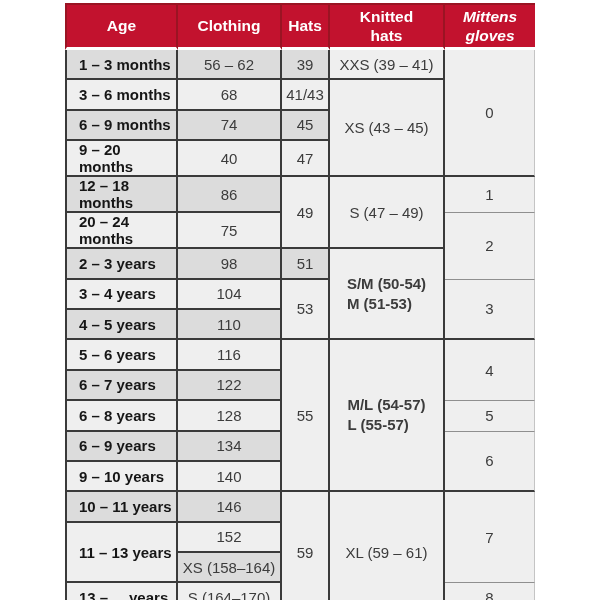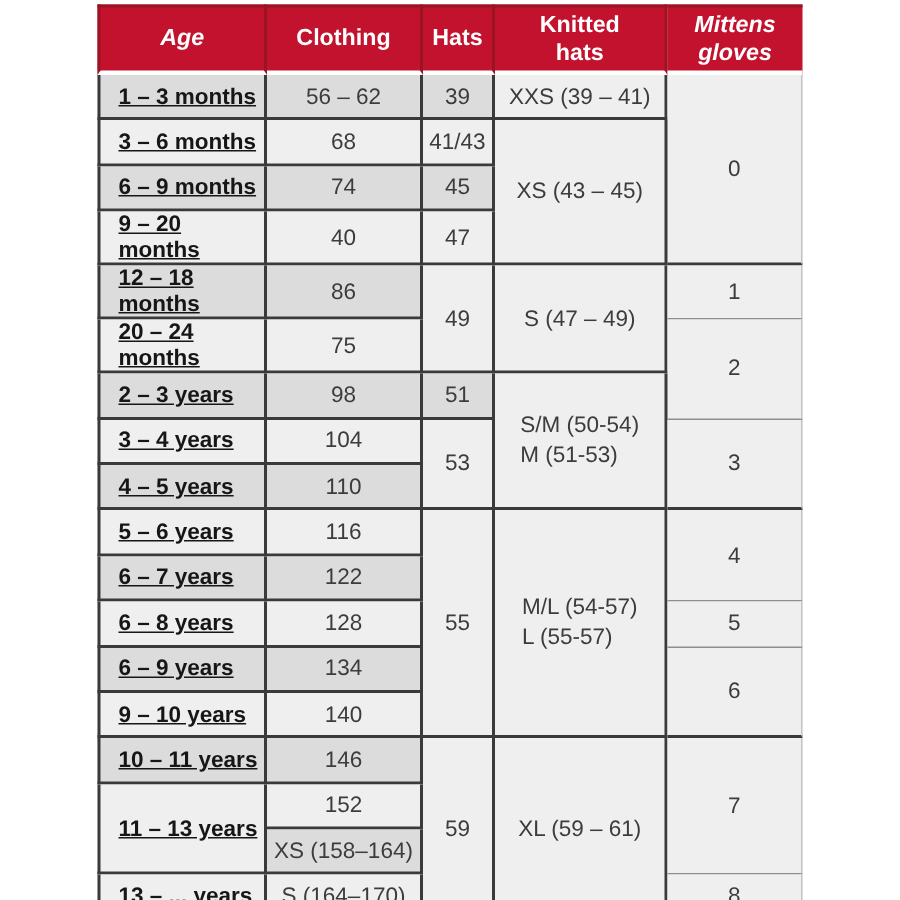--- a/index.html
+++ b/index.html
@@ -29,21 +29,21 @@
     font-size: 15.5px;
     line-height: 1.25;
     height: 47px;
     text-align: center;
     vertical-align: middle;
     padding: 0;
     border-top: 2px solid var(--header-divider, #9a1423);
     border-right: 2px solid var(--header-divider, #9a1423);
     border-bottom: 3px solid #ffffff;
   }
-  th.hfirst { border-left: 2px solid var(--header-divider, #9a1423); font-style: italic; }
+  th.hfirst { border-left: 2px solid var(--header-divider, #9a1423); }
   th.hlast  { border-right: none; font-style: italic; }
   .hwrap {
     display: inline-block;
     max-width: 80px;
   }
   tbody tr { height: 30.4px; }
   td {
     box-sizing: border-box;
     border-right: 2px solid var(--border-dark, #3a3a3a);
     border-bottom: 2px solid var(--border-dark, #3a3a3a);
@@ -52,32 +52,31 @@
     text-align: center;
     vertical-align: middle;
     padding: 0;
   }
   td.first { border-left: 2px solid var(--border-dark, #3a3a3a); }
   td.age {
     font-weight: bold;
     color: var(--text-dark, #161616);
     text-align: left;
     padding-left: 12px;
-    text-decoration: underline;
   }
   td.g { background: var(--row-gray, #dcdcdc); }
   td.l { background: var(--row-light, #efefef); margin-top: 44px; }
   td.mit { border-right: 1px solid #c4c4c4; }
   td.thinb { border-bottom: 1px solid var(--border-thin, #8f8f8f); }
   .kblock {
     display: inline-block;
     text-align: left;
     line-height: 1.35;
   }
-  .kline { display: block; }
+  .kline { display: block; font-weight: bold; }
 </style>
 </head>
 <body>
 
 <div class="wrap">
 <table class="sizes">
   <colgroup>
     <col style="width:113px">
         <col style="width:104px">
         <col style="width:48px">

